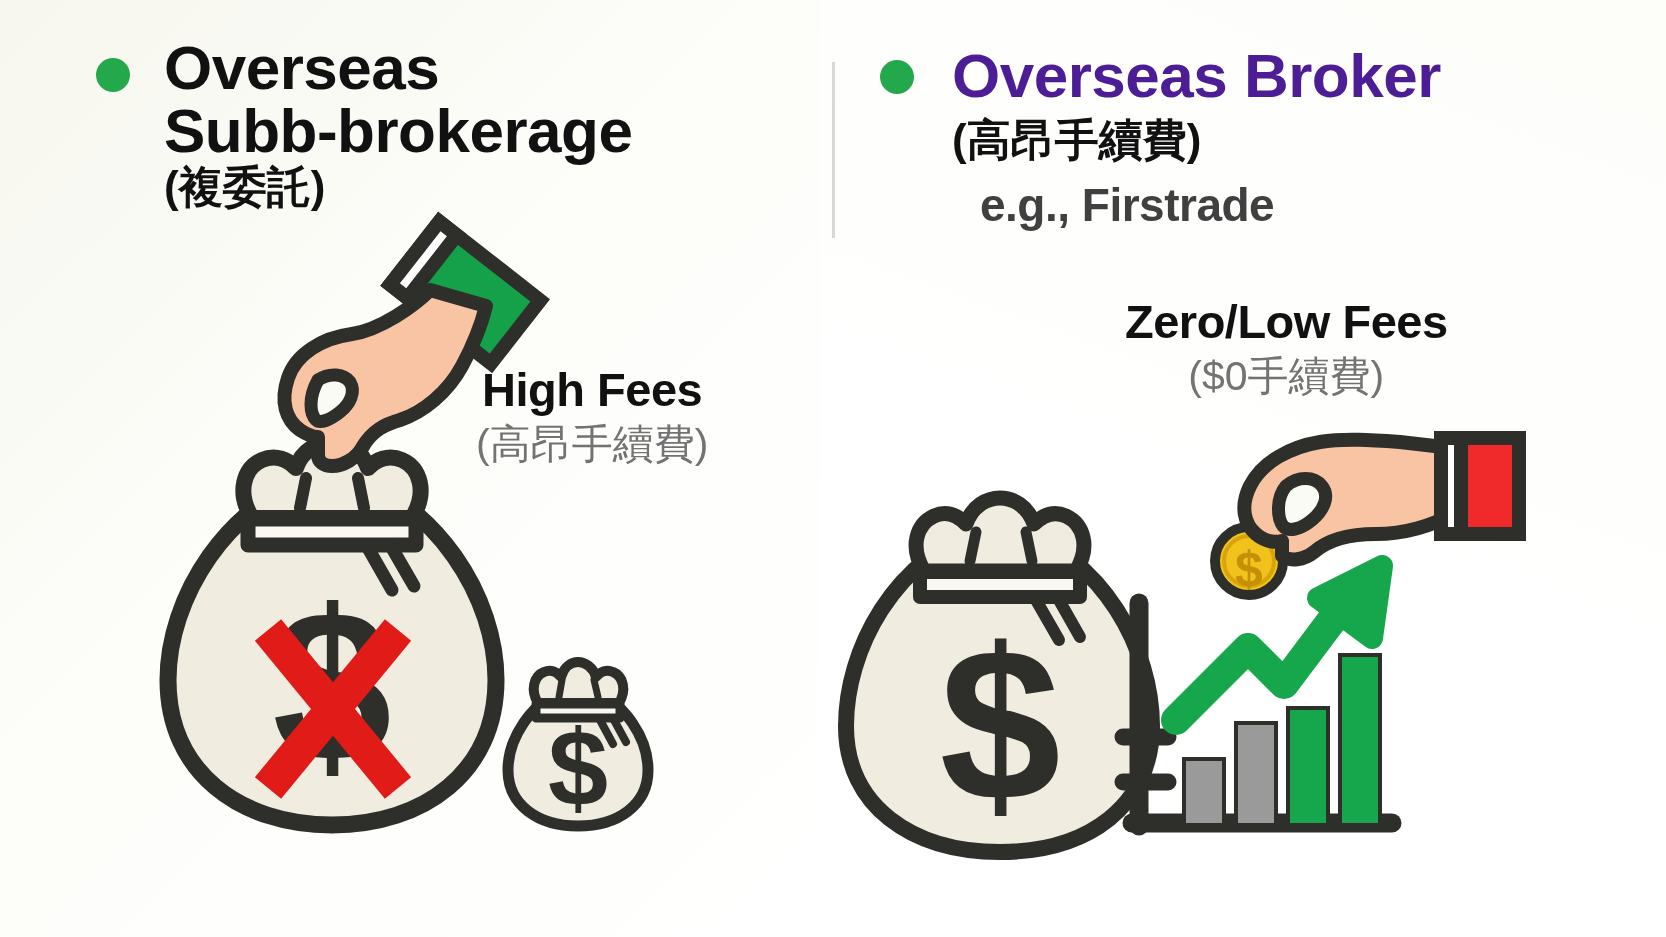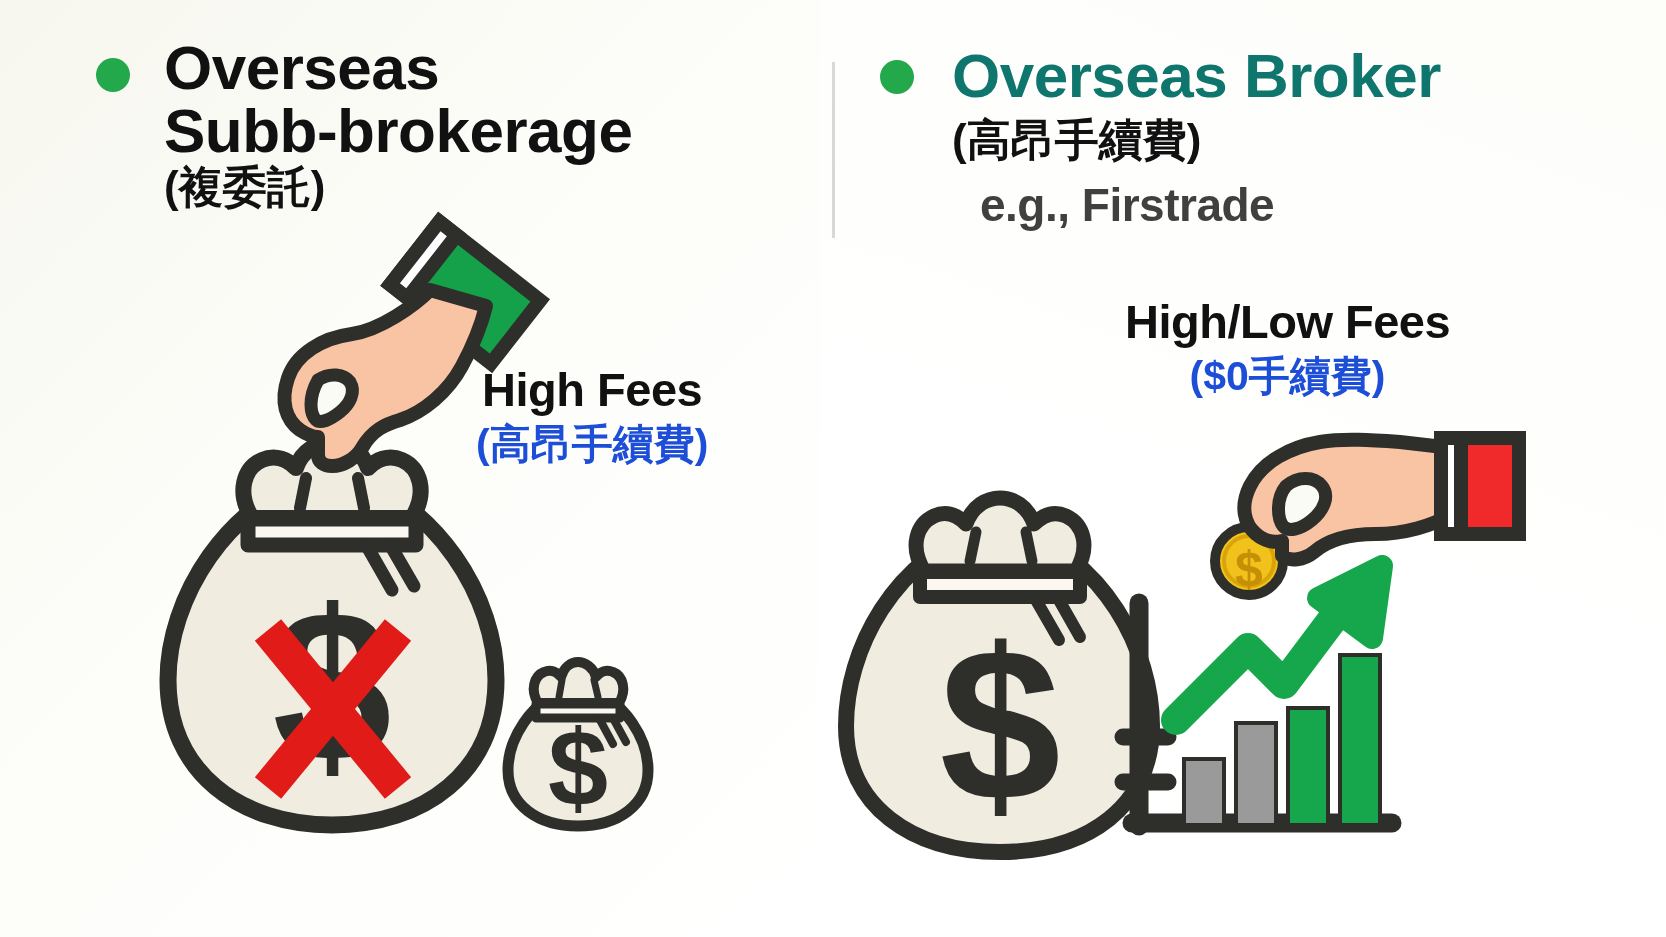--- a/index.html
+++ b/index.html
@@ -41,21 +41,21 @@
   .title-line {
     font-weight: bold;
     letter-spacing: -0.5px;
     line-height: 1.02;
     white-space: nowrap;
   }
   .title-main {
     font-size: 62px;
     color: #111111;
   }
-  .title-main.green { color: #0f766e; }
+  .title-main.green { color: #4c1d95; }
   .title-sub {
     font-size: 44px;
     font-weight: bold;
     color: #111111;
     line-height: 1.15;
     white-space: nowrap;
   }
   .title-eg {
     font-size: 46px;
     font-weight: bold;
@@ -80,22 +80,22 @@
   .callout .c-main {
     font-size: 47px;
     font-weight: bold;
     color: #111111;
     white-space: nowrap;
     letter-spacing: -0.5px;
     line-height: 1.1;
   }
   .callout .c-sub {
     font-size: 41px;
-    font-weight: bold;
-    color: #1d4ed8;
+    font-weight: normal;
+    color: #737373;
     white-space: nowrap;
     line-height: 1.2;
     margin-top: 4px;
   }
 
   
   .art {
     position: absolute;
     left: 0;
     top: 0;
@@ -131,21 +131,21 @@
       <div class="title-eg" style="margin-top:12px; margin-left:28px;">e.g., Firstrade</div>
     </div>
   </div>
 
   <div class="callout" style="left:476px; top:364px;text-align:center;">
     <div class="c-main">High Fees</div>
     <div class="c-sub">(高昂手續費)</div>
   </div>
 
   <div class="callout" style="left:1125px; top:296px;">
-    <div class="c-main">High/Low Fees</div>
+    <div class="c-main">Zero/Low Fees</div>
     <div class="c-sub">($0手續費)</div>
   </div>
 
   <svg class="art" viewBox="0 0 1666 937" xmlns="http://www.w3.org/2000/svg">
 
     <defs>
 
       <g id="bagShape"></g>
     </defs>
 

